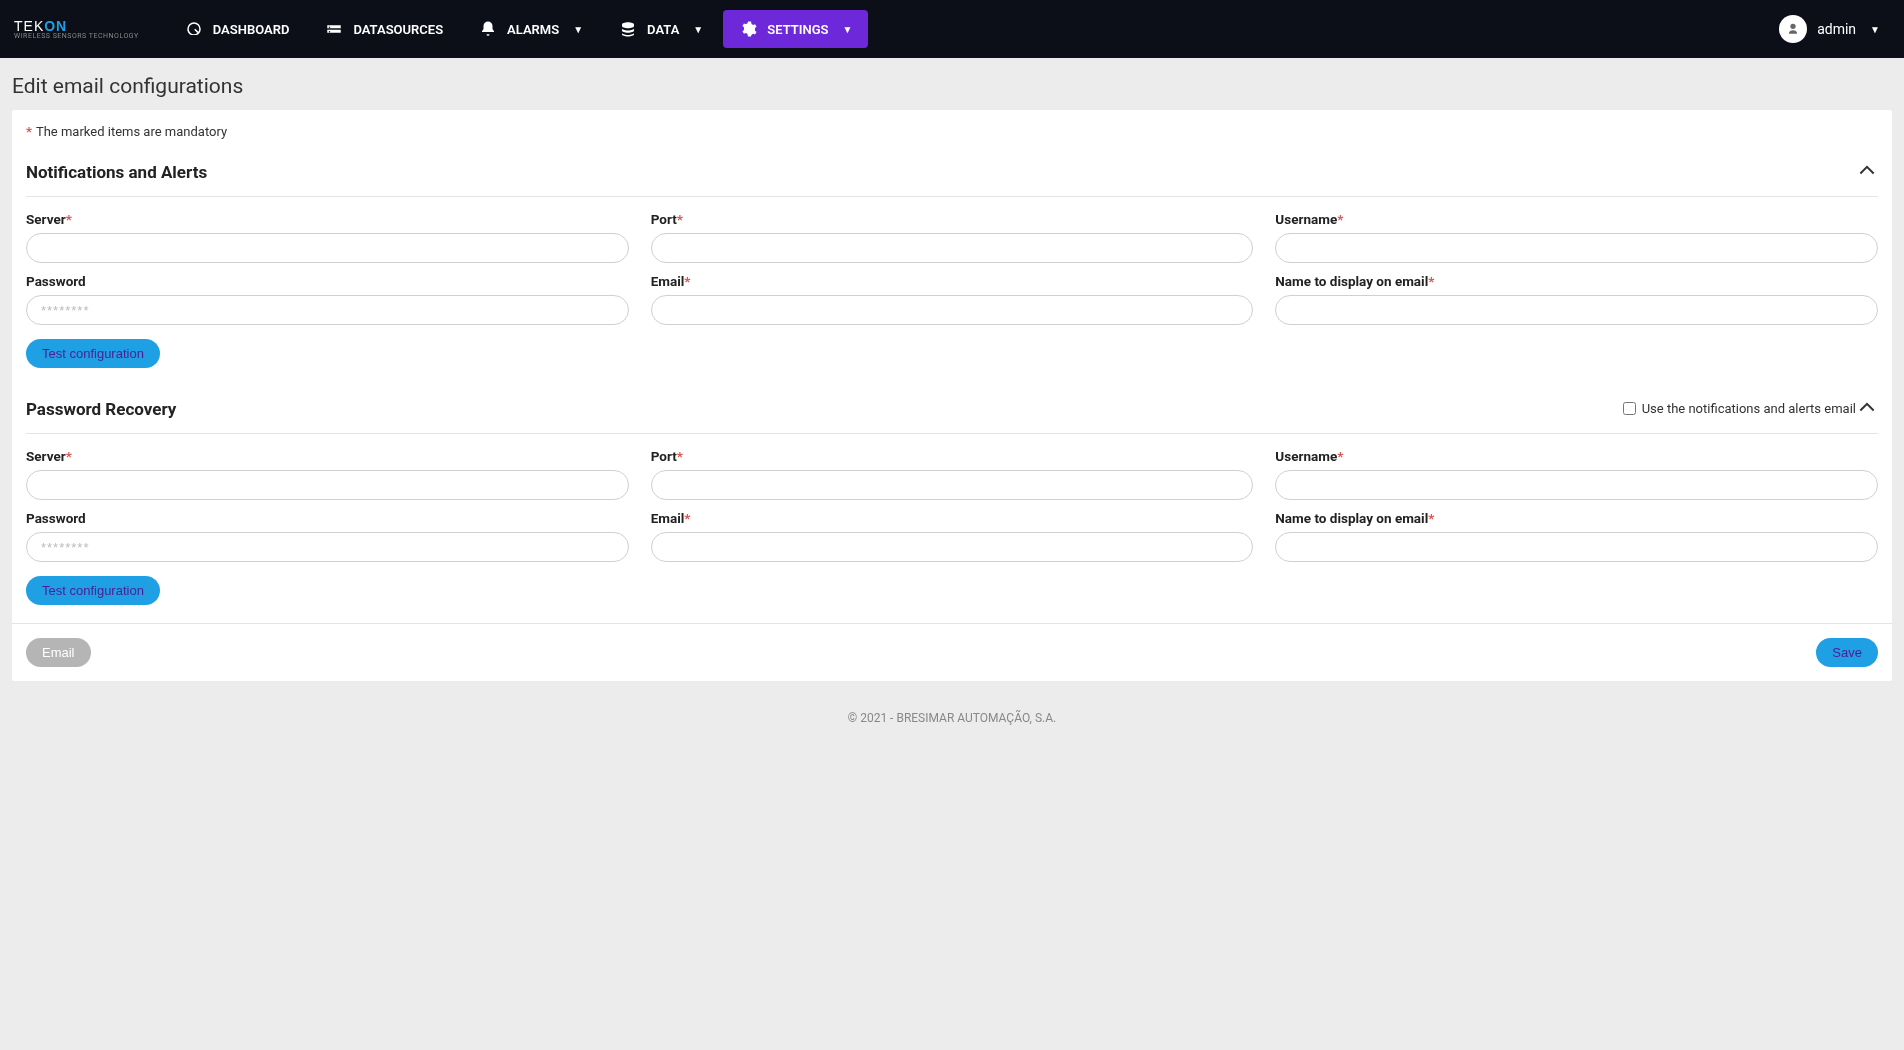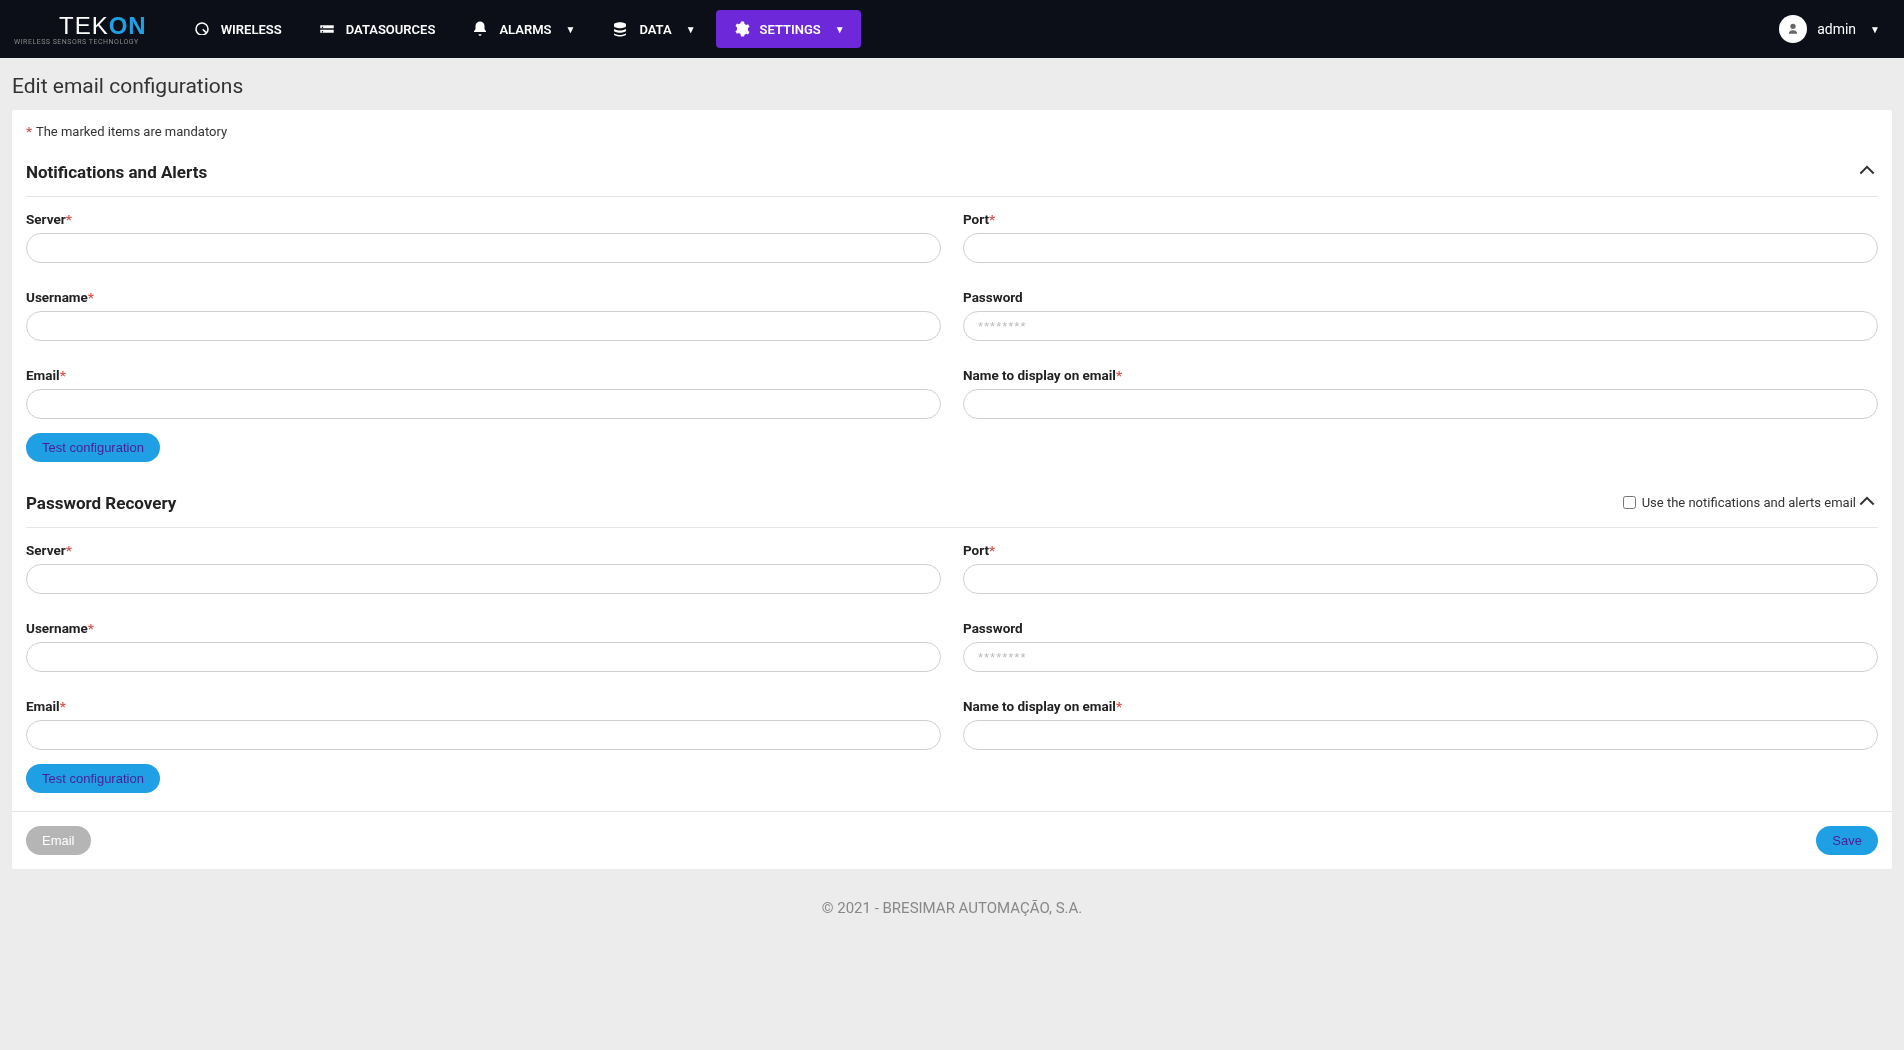--- a/index.html
+++ b/index.html
@@ -1,21 +1,21 @@
 <!DOCTYPE html>
 <html><head>
 <meta charset="utf-8">
 <style>
 * { box-sizing: border-box; margin: 0; padding: 0; }
 body { font-family: -apple-system, BlinkMacSystemFont, "Segoe UI", Roboto, Arial, sans-serif; background: #ececec; color: #333; font-size: 14px; }
 
 
 .navbar { background: #0c0f17; height: 58px; display: flex; align-items: center; padding: 0 14px; }
 .logo { display: flex; flex-direction: column; color: #fff; margin-right: 30px; }
-.logo-main { font-size: 24px; font-weight: 300; letter-spacing: 1px; display: flex; align-items: center; font-family: Arial, sans-serif; margin-left: 45px; }
+.logo-main { font-size: 14px; font-weight: 300; letter-spacing: 1px; display: flex; align-items: center; font-family: Arial, sans-serif; }
 .logo-accent { color: #1fa0e4; font-weight: bold; }
 .logo-sub { font-size: 7px; color: #888; letter-spacing: 0.5px; margin-top: -2px; }
 .nav-items { display: flex; align-items: center; gap: 4px; }
 .nav-item { display: flex; align-items: center; gap: 10px; color: #fff; padding: 10px 16px; font-size: 13px; font-weight: 600; cursor: pointer; border-radius: 4px; }
 .nav-item.active { background: #6d28d9; }
 .nav-icon { width: 18px; height: 18px; display: inline-flex; align-items: center; justify-content: center; }
 .nav-caret { font-size: 10px; margin-left: 4px; color: #fff; }
 .nav-spacer { flex: 1; }
 .user-area { display: flex; align-items: center; gap: 10px; color: #fff; cursor: pointer; padding: 6px 10px; }
 .avatar { width: 28px; height: 28px; background: #fff; border-radius: 50%; display: flex; align-items: center; justify-content: center; }
@@ -30,36 +30,36 @@
 .section { padding: 0 14px 18px; }
 .section-header { display: flex; align-items: center; justify-content: space-between; padding: 10px 0 12px; }
 .section-title { font-size: 17px; font-weight: 700; color: #222; }
 .section-right { display: flex; align-items: center; }
 .collapse-icon { cursor: pointer; }
 .checkbox-wrap { display: flex; align-items: center; gap: 6px; font-size: 13px; }
 .checkbox-wrap input { width: 13px; height: 13px; }
 
 .hr { border-top: 1px solid #e4e4e4; }
 
-.form-grid { display: grid; grid-template-columns: 1fr 1fr; gap: 26px 22px; padding: 14px 0 6px; }
+.form-grid { display: grid; grid-template-columns: 1fr 1fr 1fr; gap: 10px 22px; padding: 14px 0 6px; }
 .field { display: flex; flex-direction: column; gap: 6px; }
 .field-label { font-size: 13.5px; font-weight: 700; color: #222; }
 .req { color: #d9534f; }
 .field input { height: 30px; border: 1px solid #d0d0d0; border-radius: 16px; padding: 0 14px; font-size: 13px; outline: none; }
 .field input::placeholder { color: #bbb; letter-spacing: 1px; }
 
 .btn { border: none; border-radius: 16px; padding: 7px 16px; font-size: 13px; cursor: pointer; }
 .btn-primary { background: #1fa0e4; color: #4c1d95; }
 .btn-secondary { background: #b5b5b5; color: #fff; }
 
 .section-actions { padding-top: 8px; }
 
 .page-actions { display: flex; justify-content: space-between; align-items: center; padding: 14px; border-top: 1px solid #e4e4e4; }
 
-.footer { text-align: center; font-size: 15px; color: #888; padding: 14px 14px 18px; }
+.footer { text-align: center; font-size: 12px; color: #888; padding: 14px 14px 18px; }
 
 svg { fill: currentColor; }
 </style>
 </head>
 <body>
 
 <div class="navbar">
   <div class="logo">
     <div class="logo-main">
       <span>TEK</span>
@@ -67,21 +67,21 @@
     </div>
     <div class="logo-sub">WIRELESS SENSORS TECHNOLOGY</div>
   </div>
   <div class="nav-items">
     <div class="nav-item">
       <span class="nav-icon">
         <svg viewBox="0 0 24 24" width="18" height="18">
             <path d="M12 3a9 9 0 00-9 9 9 9 0 005 8h8a9 9 0 005-8 9 9 0 00-9-9zm0 2a7 7 0 017 7c0 1.4-.4 2.7-1.1 3.8l-4.2-4.2-1.4 1.4 4.2 4.2A6.9 6.9 0 0112 19a7 7 0 01-7-7 7 7 0 017-7z"></path>
           </svg>
       </span>
-      <span>WIRELESS</span>
+      <span>DASHBOARD</span>
     </div>
     <div class="nav-item">
       <span class="nav-icon">
         <svg viewBox="0 0 24 24" width="18" height="18">
             <path d="M3 7h18v4H3zM3 13h18v4H3zM6 8.5a1 1 0 100 2 1 1 0 000-2zM6 14.5a1 1 0 100 2 1 1 0 000-2z"></path>
           </svg>
       </span>
       <span>DATASOURCES</span>
     </div>
     <div class="nav-item">

